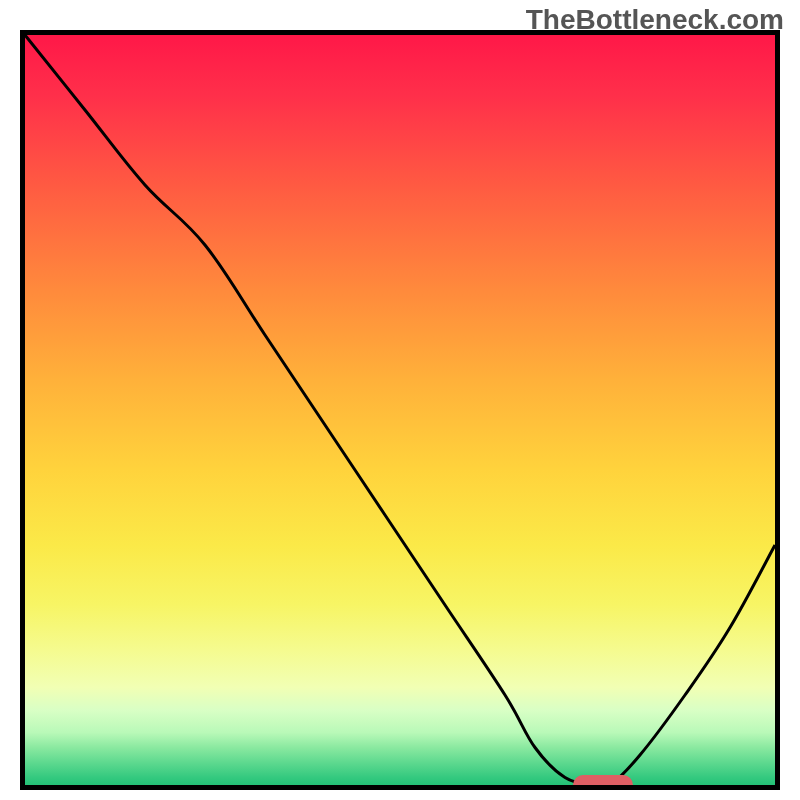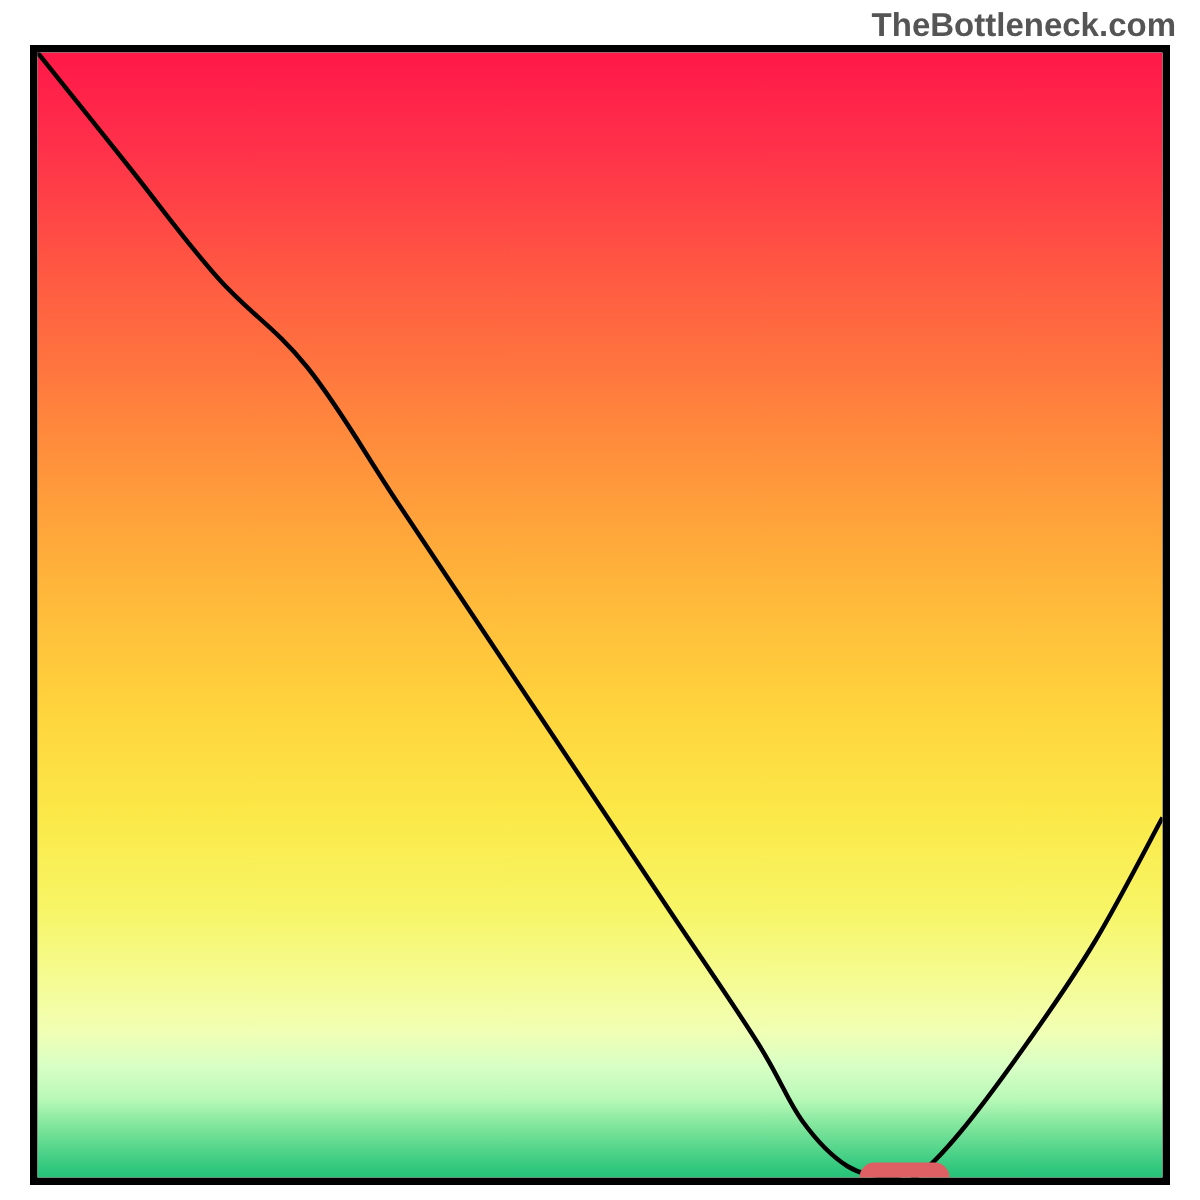--- a/index.html
+++ b/index.html
@@ -12,21 +12,21 @@
   }
   .stage {
     position: relative;
     width: 800px;
     height: 800px;
   }
   .watermark {
     position: absolute;
     top: 4px;
     right: 16px;
-    font-size: 22px;
+    font-size: 28px;
     font-weight: 600;
     color: #555555;
     user-select: none;
   }
   .plot {
     position: absolute;
     left: 20px;
     top: 30px;
     width: 760px;
     height: 760px;

